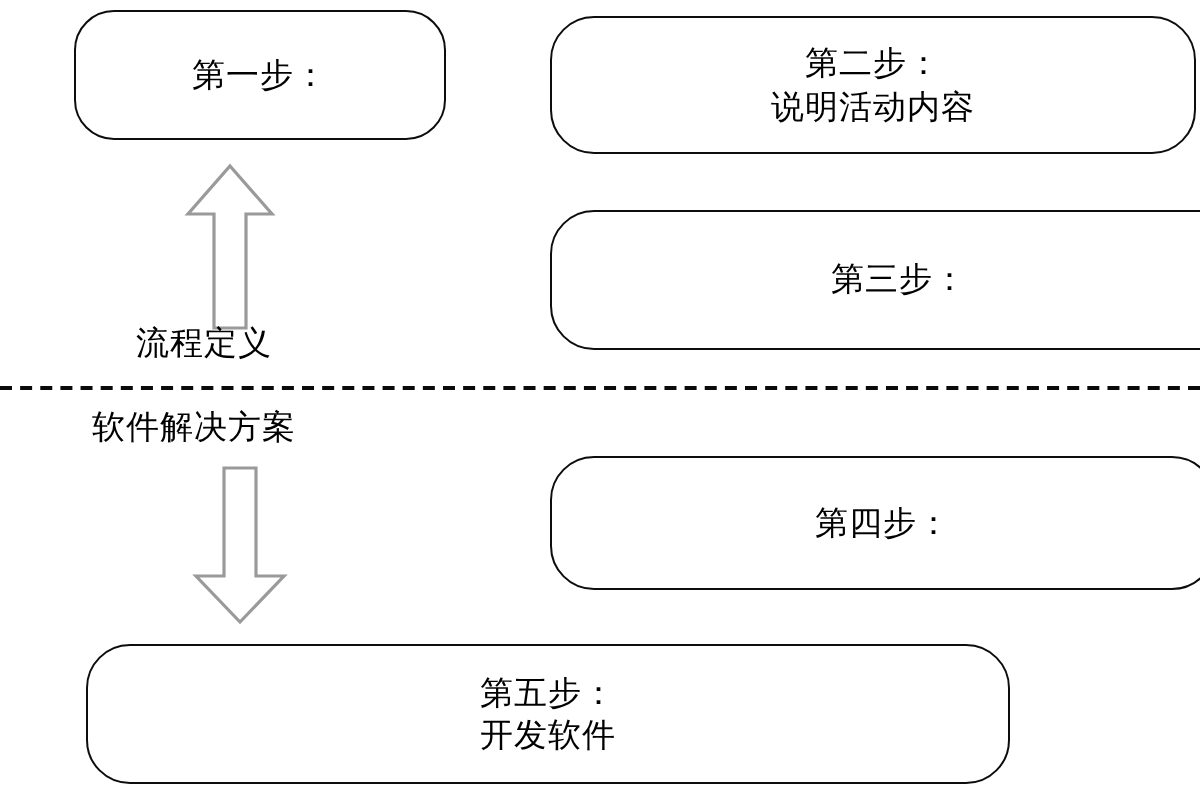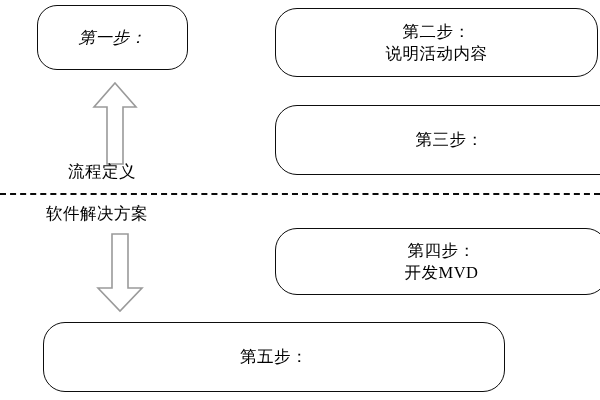--- a/index.html
+++ b/index.html
@@ -33,21 +33,21 @@
   }
   .node .line1,
   .node .line2 {
     display: block;
     text-align: center;
     white-space: nowrap;
     font-size: 16.5px;
     letter-spacing: 0.5px;
   }
   
-  #node-step1 { left: 37px;  top: 5px;   width: 151px; height: 65px; border-radius: 20px; font-style: italic; }
+  #node-step1 { left: 37px;  top: 5px;   width: 186px; height: 65px; border-radius: 20px; }
   #node-step2 { left: 275px; top: 8px;   width: 323px; height: 69px; }
   #node-step3 { left: 275px; top: 105px; width: 349px; height: 70px; }
   #node-step4 { left: 275px; top: 228px; width: 333px; height: 67px; }
   #node-step5 { left: 43px;  top: 322px; width: 462px; height: 70px; }
 
   
   .arrow {
     position: absolute;
   }
   #arrow-up   { left: 90px; top: 80px;  width: 50px; height: 86px; }
@@ -87,25 +87,25 @@
     <span class="line1">第二步：</span>
     <span class="line2">说明活动内容</span>
   </div>
 
   <div class="node" id="node-step3">
     <span class="line1">第三步：</span>
   </div>
 
   <div class="node" id="node-step4">
     <span class="line1">第四步：</span>
-    <span class="line2">开发MVD</span>
   </div>
 
   <div class="node" id="node-step5">
     <span class="line1">第五步：</span>
+    <span class="line2">开发软件</span>
   </div>
 
   <div class="arrow" id="arrow-up">
     <svg width="50" height="86" viewBox="0 0 50 86" xmlns="http://www.w3.org/2000/svg">
       <polygon points="25,3 46,27 33,27 33,84 17,84 17,27 4,27" fill="#ffffff" stroke="#9a9a9a" stroke-width="1.6" stroke-linejoin="miter"></polygon>
     </svg>
   </div>
 
   <div class="arrow" id="arrow-down">
     <svg width="52" height="82" viewBox="0 0 52 82" xmlns="http://www.w3.org/2000/svg">

